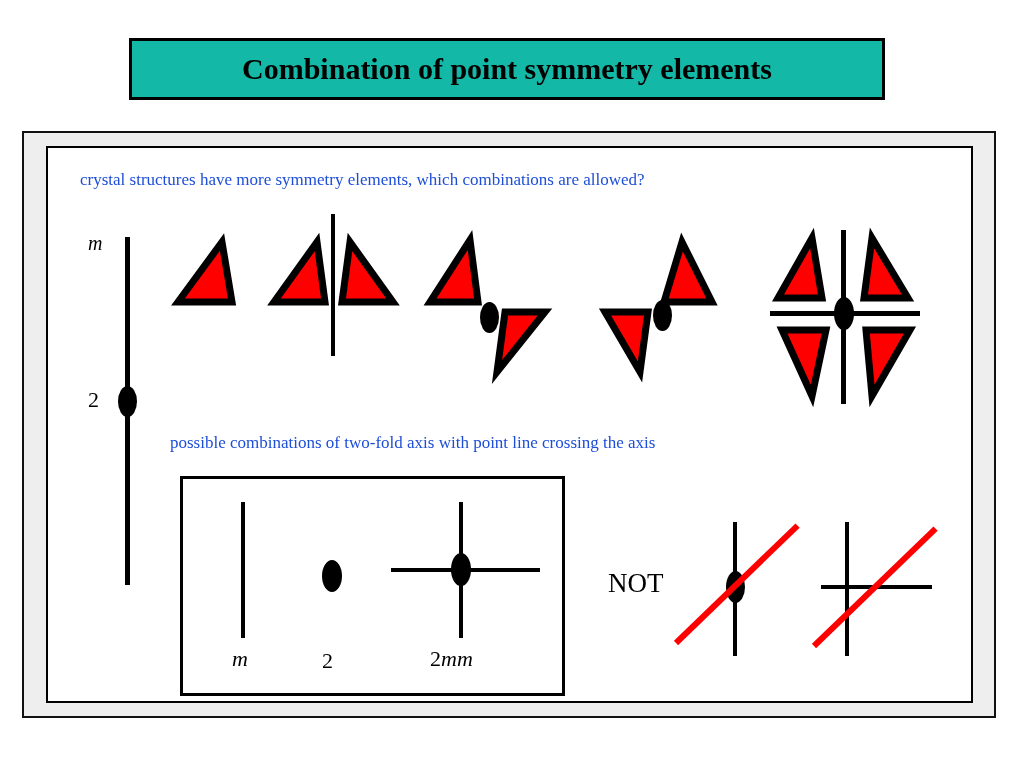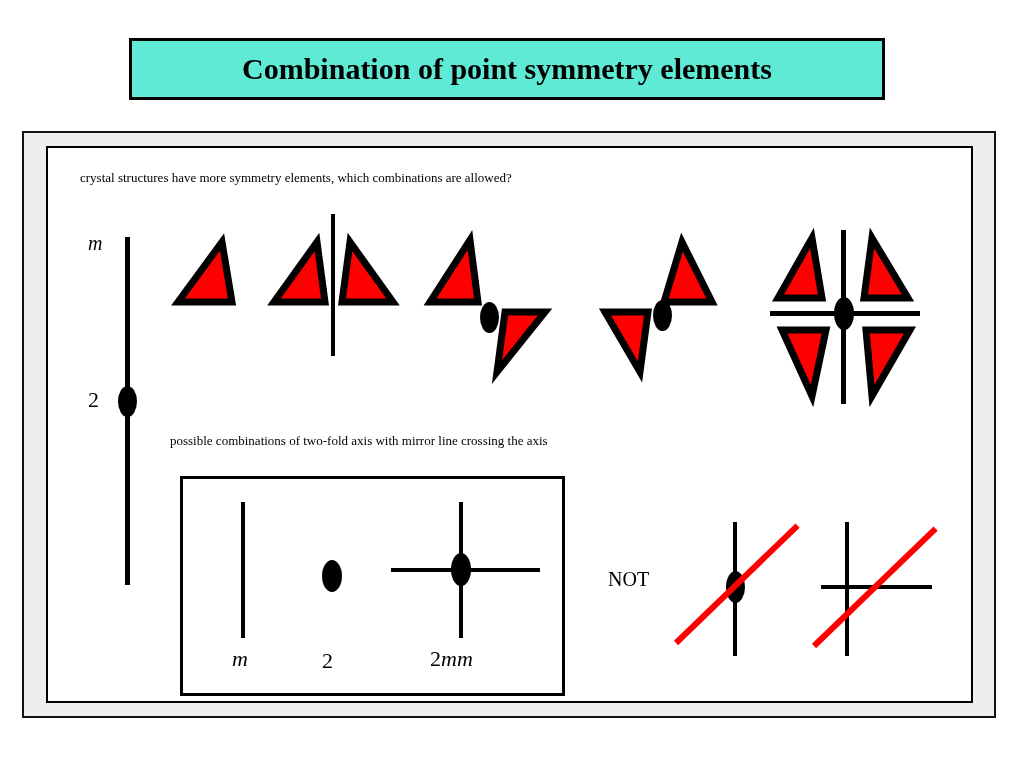--- a/index.html
+++ b/index.html
@@ -16,21 +16,21 @@
     overflow: hidden;
   }
 
   
   #title-banner {
     position: absolute;
     left: 129px;
     top: 38px;
     width: 756px;
     height: 62px;
-    background: #5eead4;
+    background: #14b8a6;
     border: 3px solid #000000;
     box-sizing: border-box;
     display: flex;
     align-items: center;
     justify-content: center;
   }
   #title-text {
     font-size: 30px;
     font-weight: bold;
     color: #000000;
@@ -56,22 +56,22 @@
     width: 927px;
     height: 557px;
     background: #ffffff;
     border: 2px solid #000000;
     box-sizing: border-box;
   }
 
   
   .body-text {
     position: absolute;
-    font-size: 13px;
-    color: #000000;
+    font-size: 17px;
+    color: #1d4ed8;
     white-space: nowrap;
   }
   #question-text { left: 80px; top: 170px; }
   #subcaption-text { left: 170px; top: 433px; }
 
   .sym-label {
     position: absolute;
     font-size: 21px;
     color: #000000;
     white-space: nowrap;
@@ -84,21 +84,21 @@
 
   
   #box-label-m  { left: 232px; top: 646px; font-size: 22px; }
   #box-label-2  { left: 322px; top: 648px; font-size: 22px; }
   #box-label-2mm{ left: 430px; top: 646px; font-size: 22px; text-align: right; }
 
   #not-label {
     position: absolute;
     left: 608px;
     top: 568px;
-    font-size: 20px;
+    font-size: 27px;
     color: #000000;
   }
 
   
   .vline {
     position: absolute;
     background: #000000;
   }
   .hline {
     position: absolute;
@@ -136,21 +136,21 @@
 <body>
 
 <div id="title-banner">
   <span id="title-text">Combination of point symmetry elements</span>
 </div>
 
 <div id="outer-frame"></div>
 <div id="inner-frame"></div>
 
 <div class="body-text" id="question-text">crystal structures have more symmetry elements, which combinations are allowed?</div>
-<div class="body-text" id="subcaption-text">possible combinations of two-fold axis with mirror line crossing the axis</div>
+<div class="body-text" id="subcaption-text">possible combinations of two-fold axis with point line crossing the axis</div>
 
 <div class="vline" style="left:125px; top:237px; width:5px; height:348px;"></div>
 <div class="lens" style="left:118px; top:386px; width:19px; height:31px;
             border-radius:50% 50% 50% 50% / 50% 50% 50% 50%;"></div>
 <div class="sym-label italic" id="legend-label-m">m</div>
 <div class="sym-label" id="legend-label-2">2</div>
 
 <svg class="layer" width="1024" height="768" viewBox="0 0 1024 768" xmlns="http://www.w3.org/2000/svg">
 
   <g>

